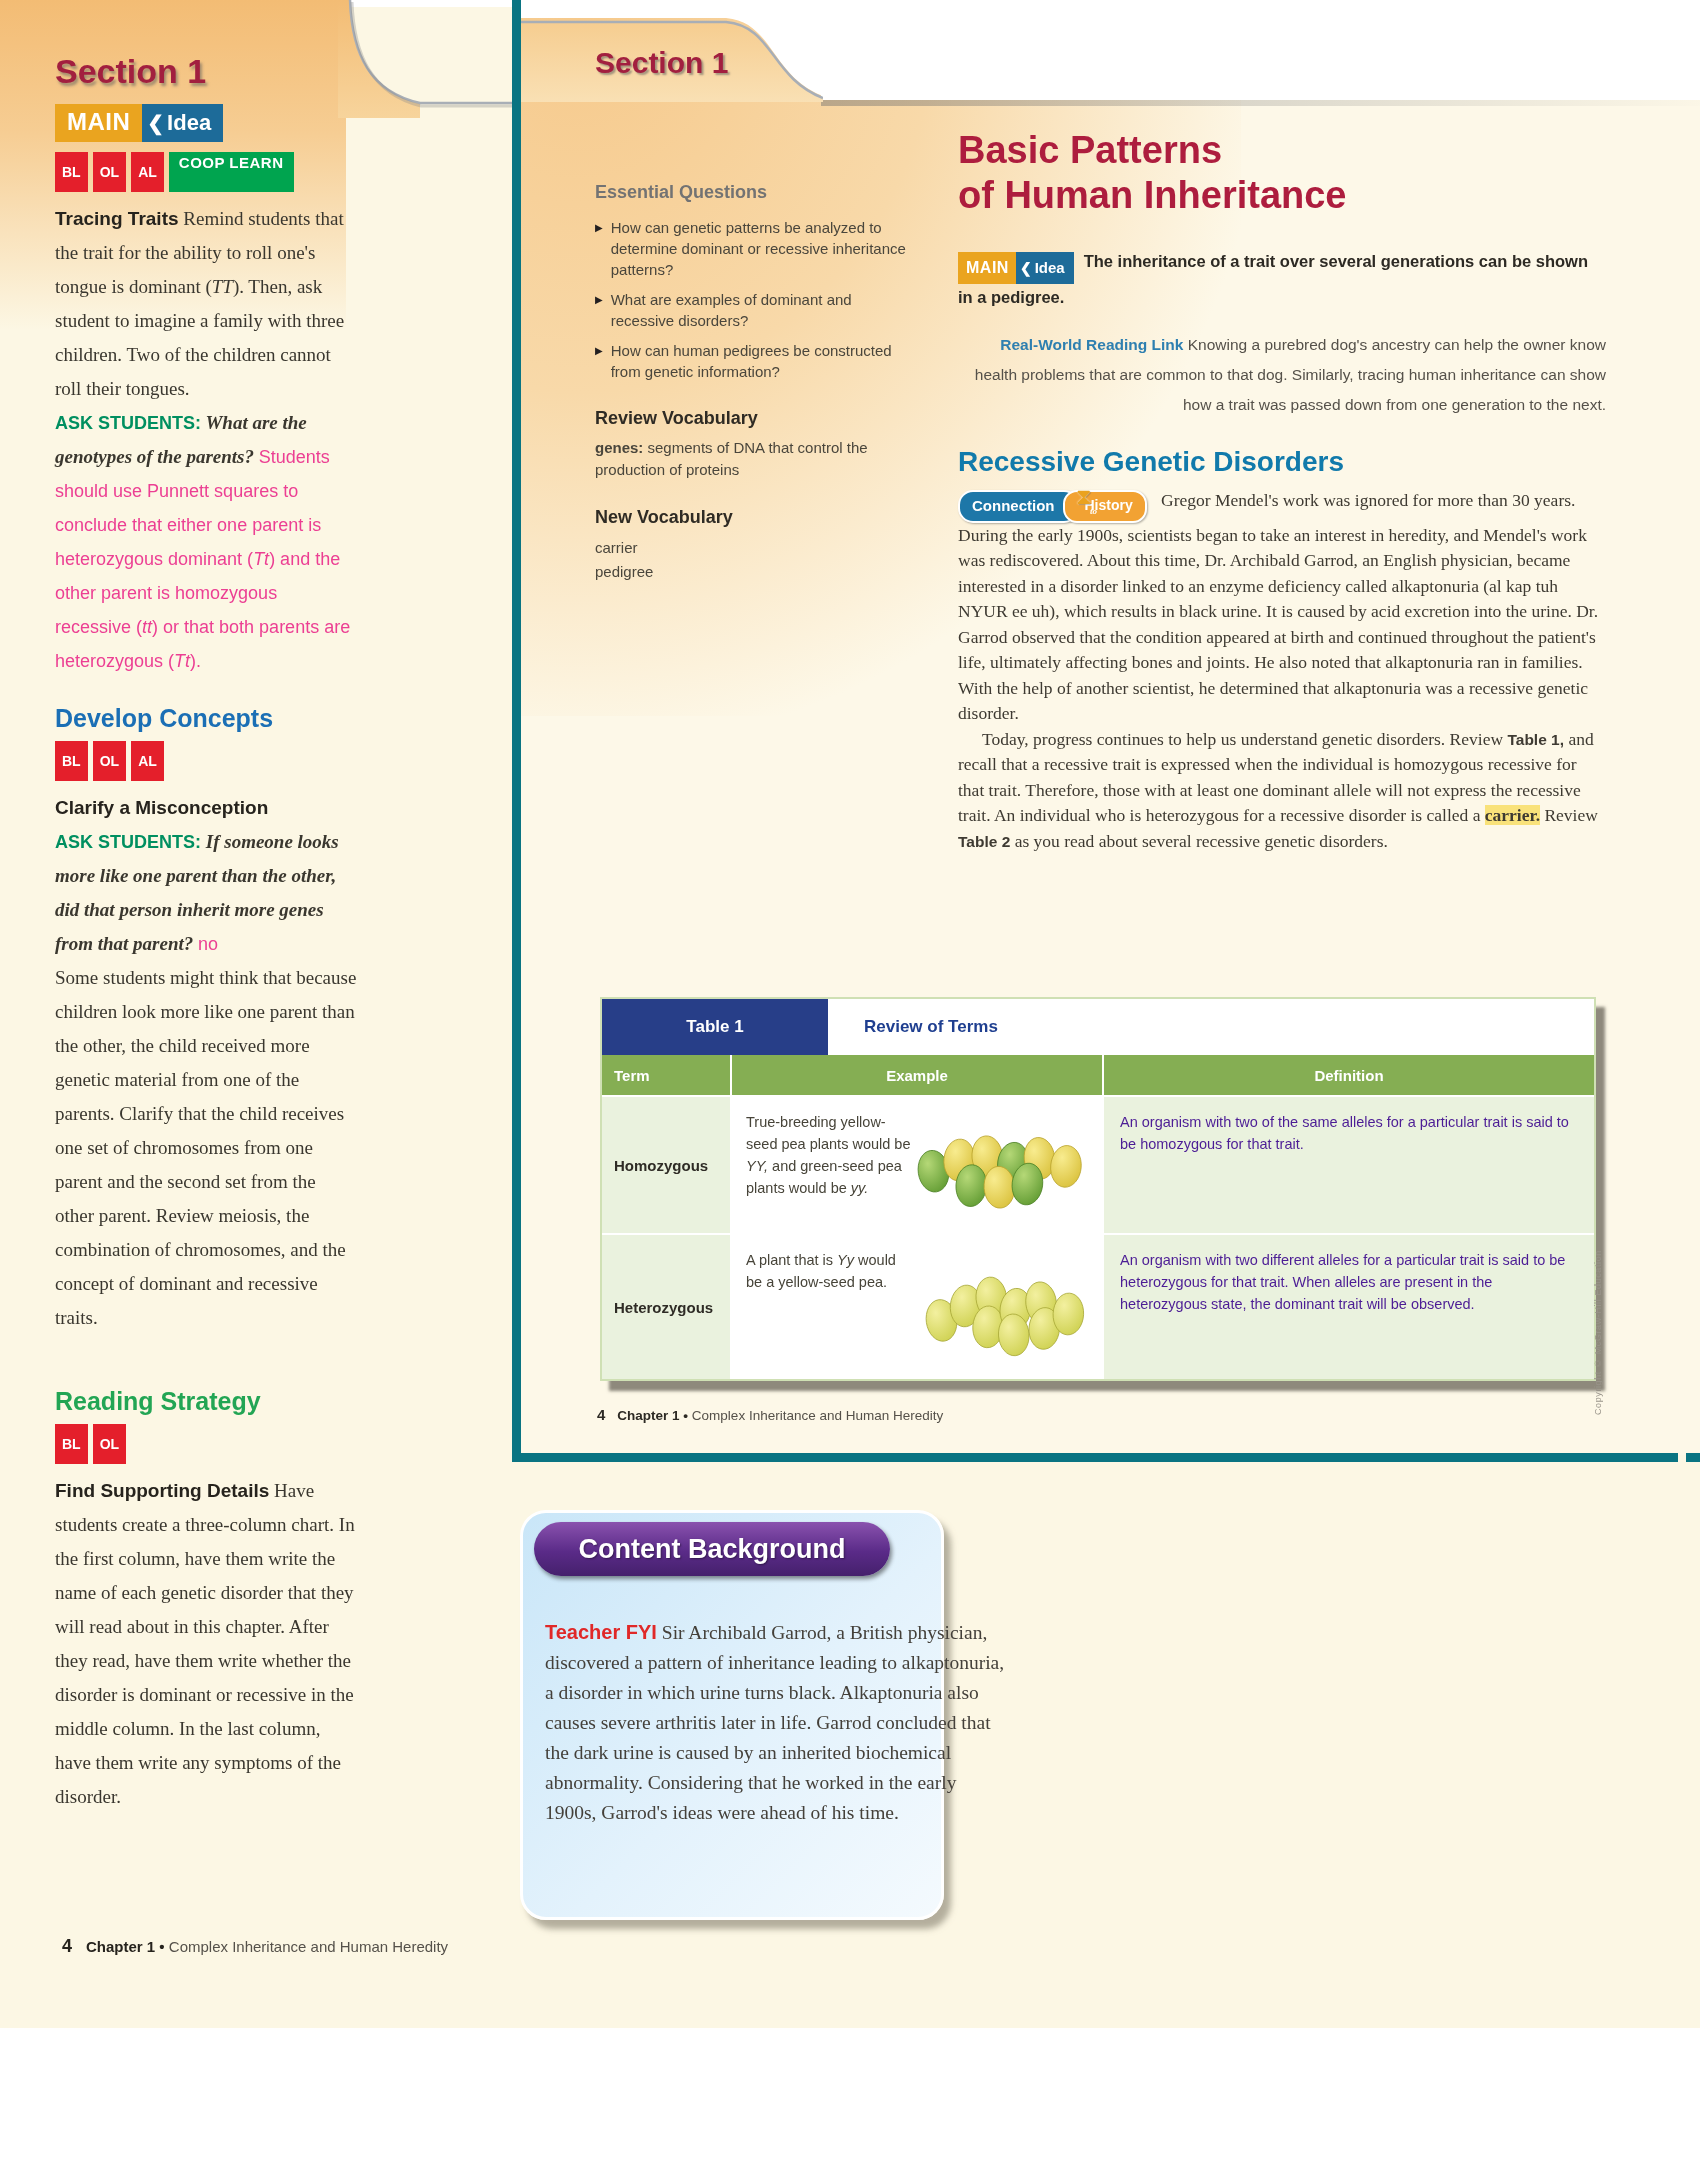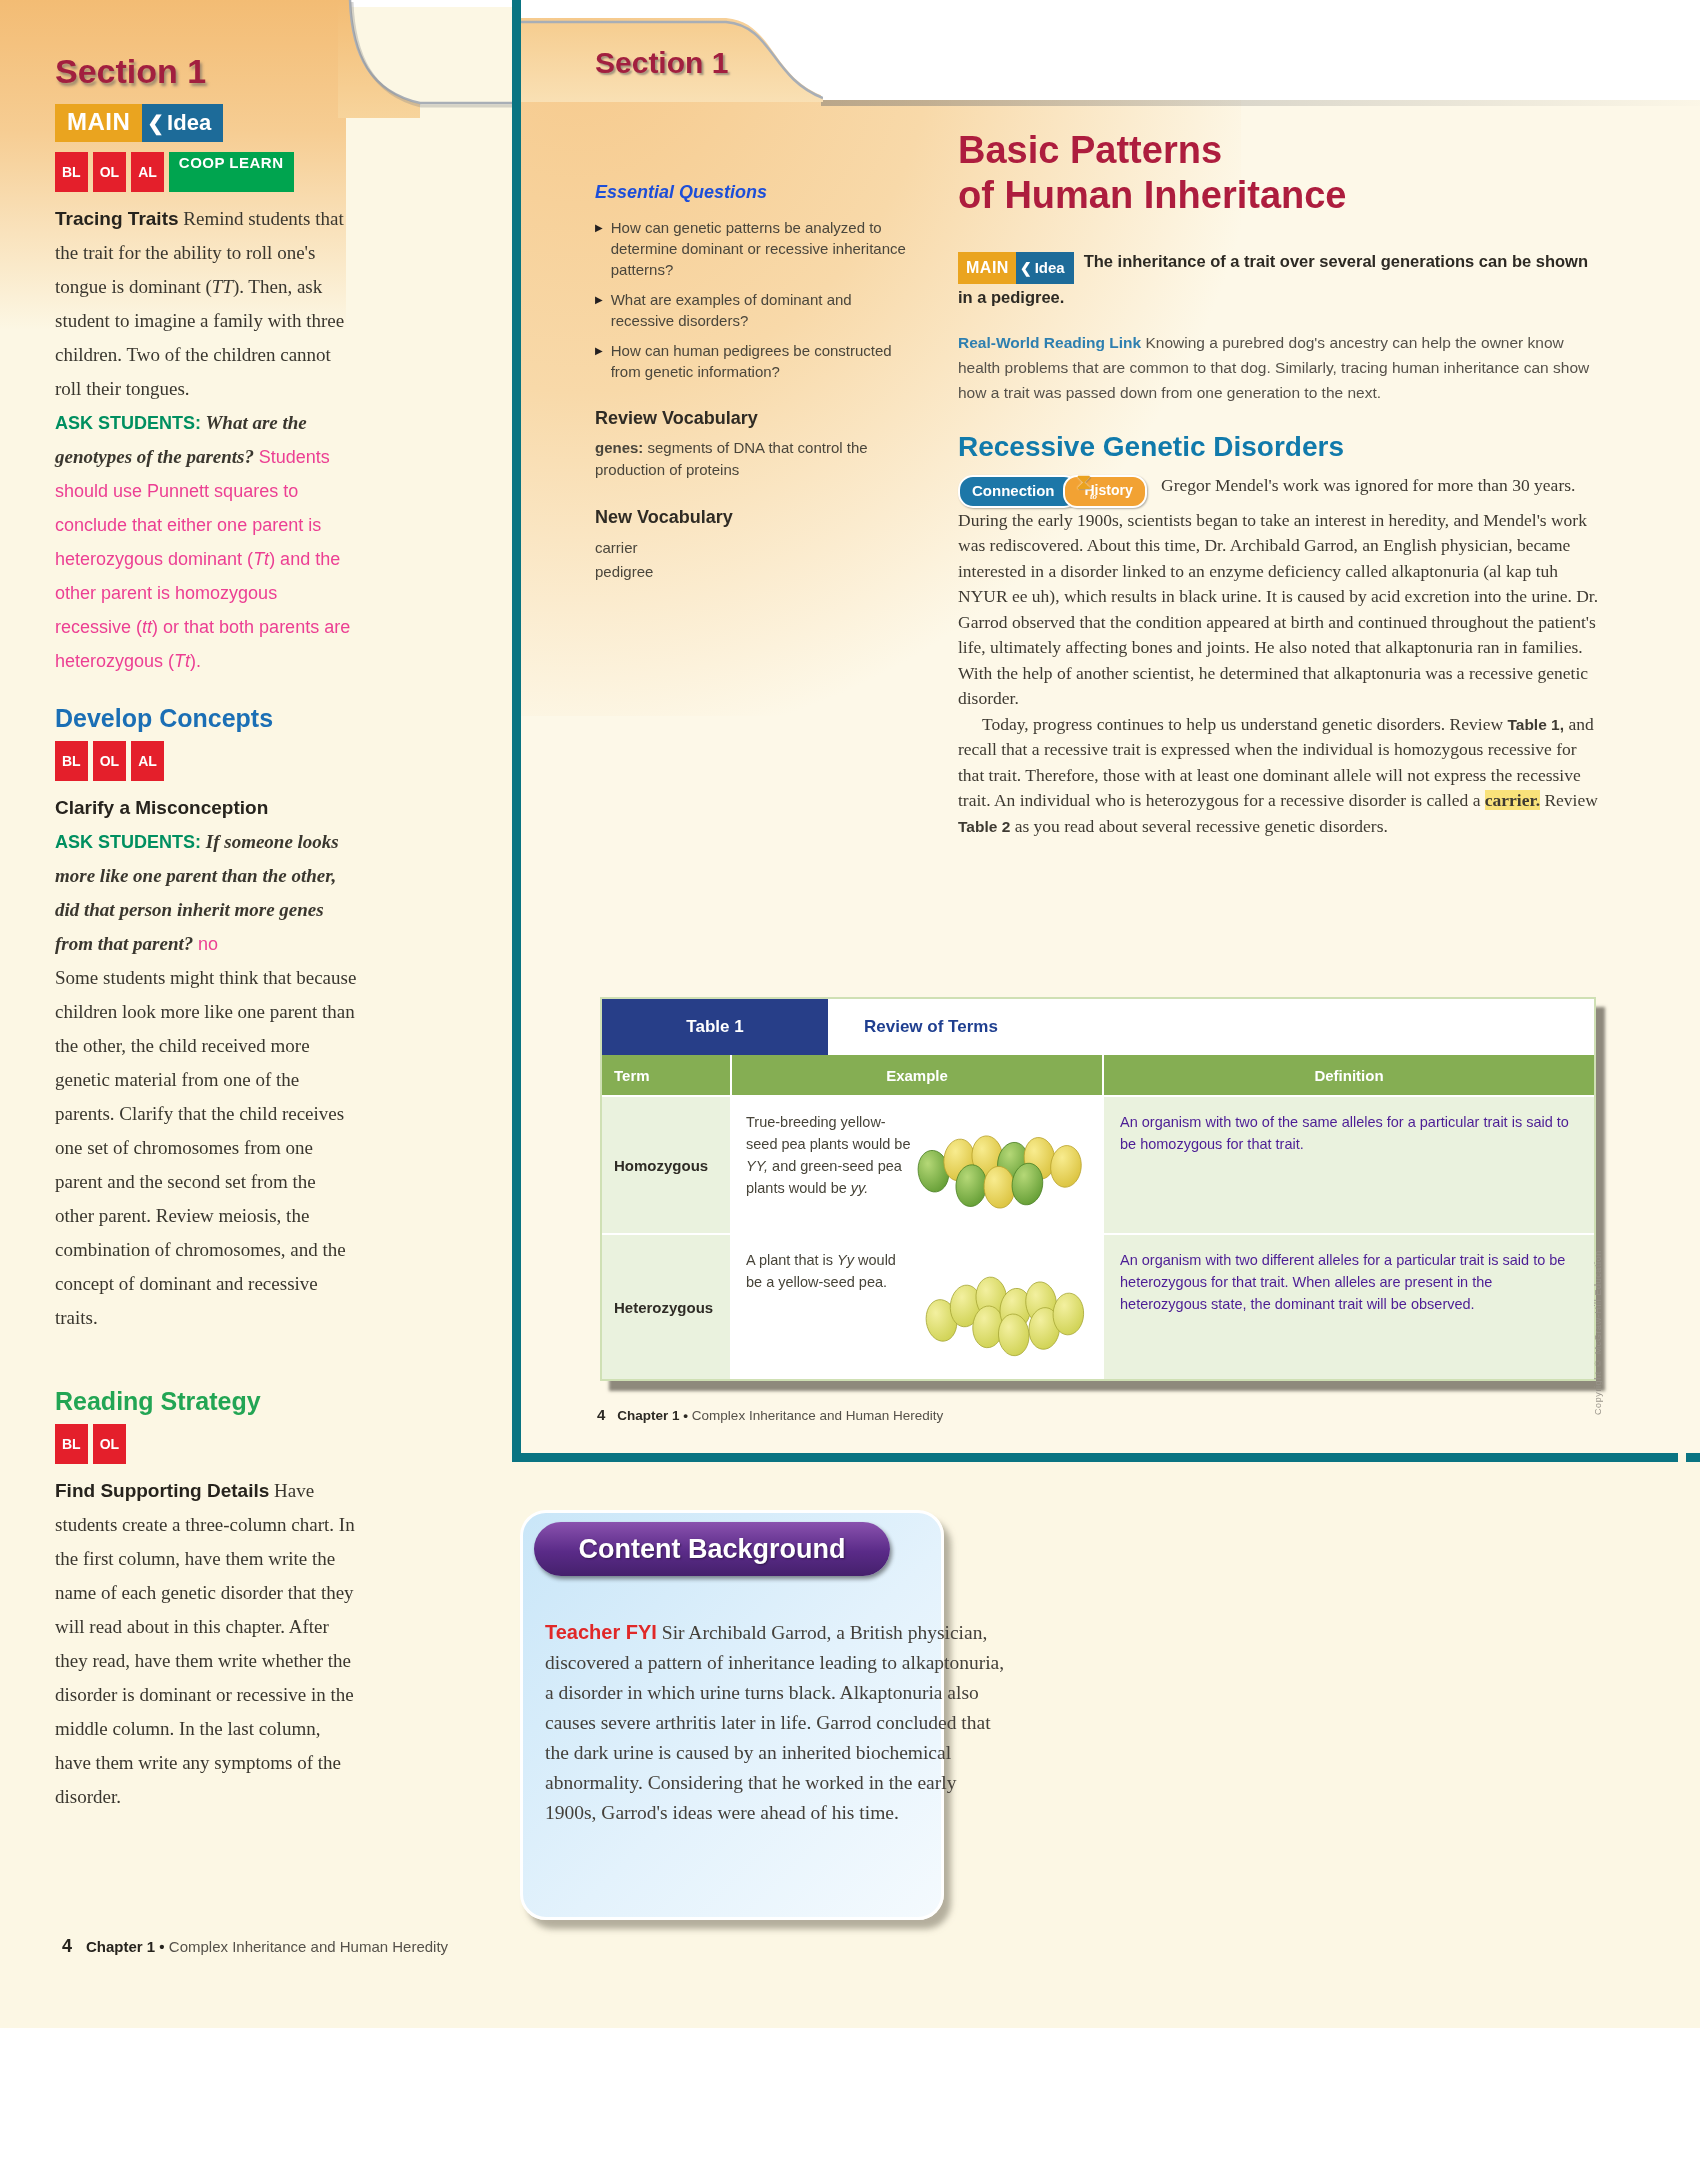--- a/index.html
+++ b/index.html
@@ -21,37 +21,37 @@
   .s-orange{position:absolute;left:0;top:16px;width:720px;height:700px;z-index:1;
      background:radial-gradient(ellipse at 8% 0%,#f6c98b 0%,#f8d9a9 38%,rgba(253,248,232,0) 74%);}
   .s-tabsvg{position:absolute;left:0;top:18px;z-index:5;}
   .s-section{position:absolute;left:74px;top:46px;z-index:6;font-size:30px;font-weight:800;
      color:#a21f3f;text-shadow:2px 2px 2px rgba(90,90,90,.55);}
   .t-section{position:absolute;left:55px;top:52px;z-index:6;font-size:34px;font-weight:800;
      color:#a21f3f;text-shadow:2px 3px 3px rgba(90,90,90,.55);}
 
   
   .esq{position:absolute;left:74px;top:182px;width:316px;z-index:6;color:#4a463c;}
-  .esq h3{margin:0 0 14px 0;font-size:18px;font-weight:800;color:#1d4ed8;font-style:italic;}
+  .esq h3{margin:0 0 14px 0;font-size:18px;font-weight:800;color:#737373;}
   .esq .item{display:flex;gap:8px;font-size:15px;line-height:21px;margin-bottom:9px;}
   .bullet{color:#231f20;font-size:10px;line-height:21px;flex:0 0 auto;}
   .vocab-h{margin:26px 0 8px 0;font-size:18px;font-weight:800;color:#2f2b24;}
   .vocab-line{font-size:15px;line-height:22px;}
   .vocab-line b{font-weight:800;}
   .nv{font-size:15px;line-height:24px;}
 
   
   .article{position:absolute;left:437px;top:128px;width:648px;z-index:6;}
   .a-title{font-size:38px;line-height:45px;font-weight:800;color:#ad1d3e;margin:0;}
   .mainidea{margin-top:30px;font-size:16.5px;line-height:26px;font-weight:700;color:#2d2a24;}
   .mi-badge{display:inline-flex;vertical-align:-6px;margin-right:10px;}
   .mi-main{background:#eaa41f;color:#fff;font-weight:800;font-size:16px;padding:3px 7px 3px 8px;letter-spacing:.5px;}
   .mi-idea{background:#1d6b99;color:#fff;font-weight:600;font-size:15px;padding:3px 9px 3px 4px;}
   .mi-chev{color:#fff;font-weight:800;margin-right:3px;font-size:14px;}
-  .rwlink{margin-top:20px;font-size:15.5px;line-height:25px;color:#55514a;}
+  .rwlink{margin-top:20px;font-size:15.5px;line-height:30px;color:#55514a;text-align:right;}
   .rwlink b{color:#2e7fb0;font-weight:800;}
   .a-h2{margin:26px 0 10px 0;font-size:28px;font-weight:800;color:#117aab;}
   .serifp{font-family:"Liberation Serif",serif;font-size:17.5px;line-height:25.5px;color:#3e3a32;margin:0;}
   .indent{text-indent:24px;}
   .conn{display:inline-flex;position:relative;margin-right:10px;vertical-align:-5px;}
   .conn-blue{background:#1d77a8;border:2px solid #fff;border-radius:15px;color:#fff;
      font-family:"Liberation Sans",sans-serif;font-size:15px;font-weight:800;padding:1px 22px 2px 12px;
      box-shadow:1px 1px 2px rgba(0,0,0,.3);}
   .conn-orange{background:#f2a233;border:2px solid #fff;border-radius:14px;color:#fff;
      font-family:"Liberation Sans",sans-serif;font-size:14px;font-weight:800;padding:1px 12px 2px 20px;

